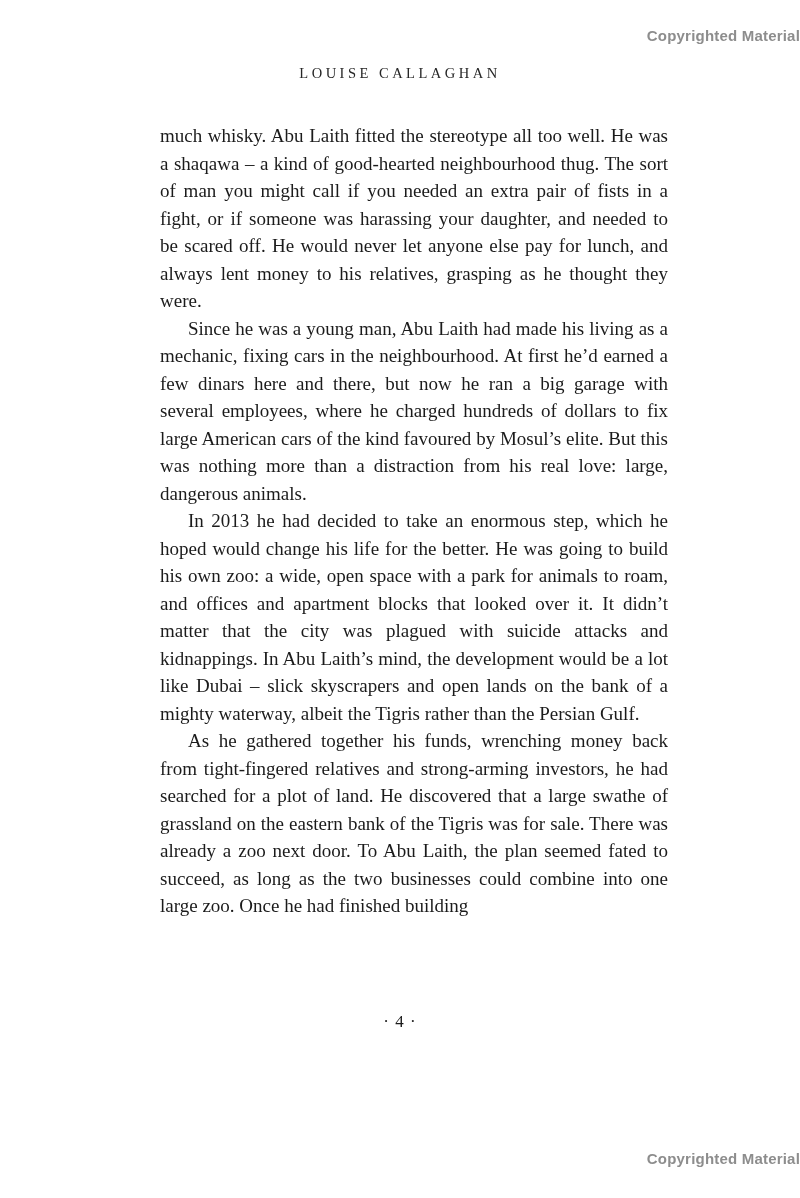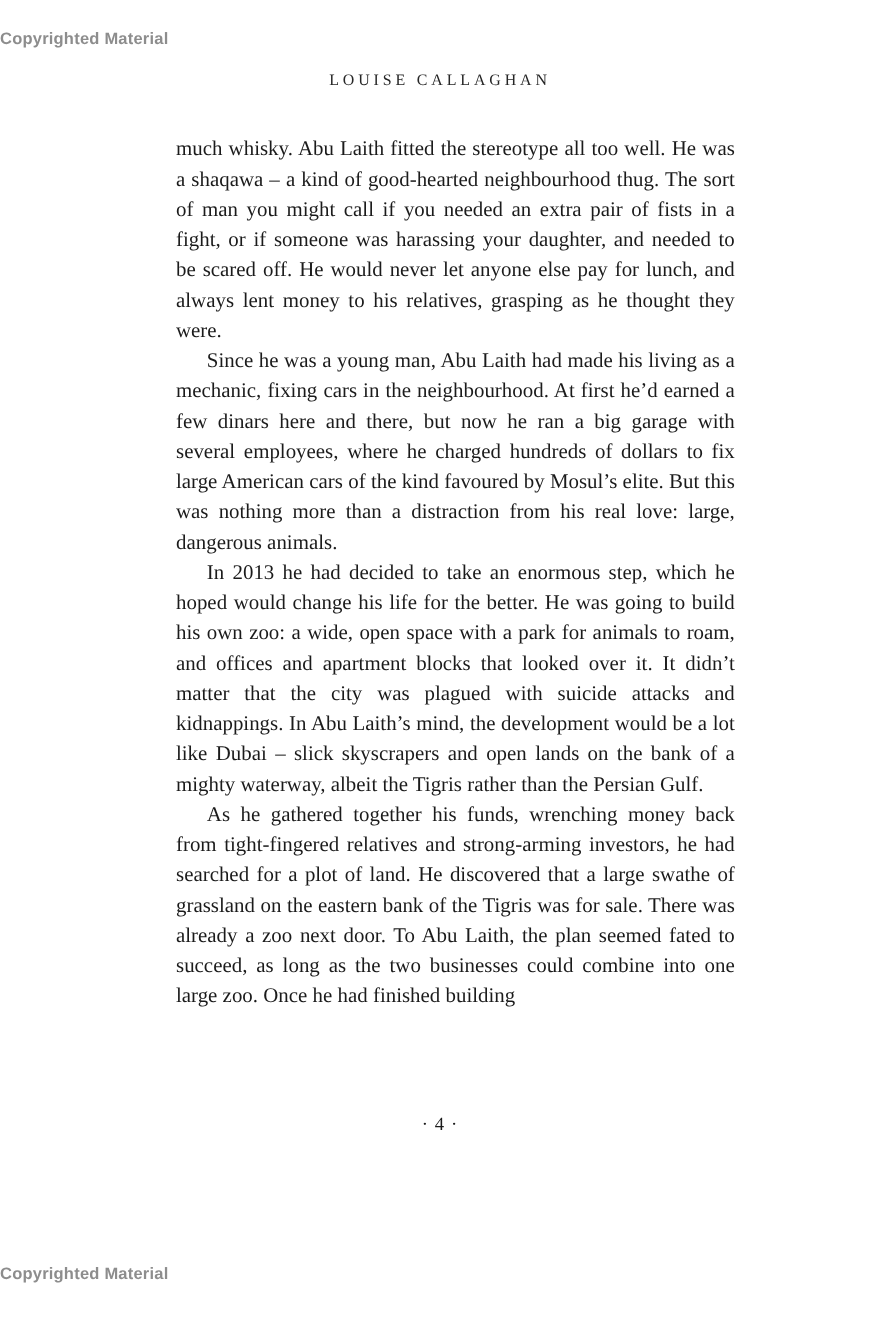--- a/index.html
+++ b/index.html
@@ -12,21 +12,21 @@
     width: 800px;
     height: 1198px;
     background: #ffffff;
     overflow: hidden;
     font-family: "Liberation Serif", serif;
   }
   .copyright-notice {
     position: absolute;
     left: 0;
     width: 800px;
-    text-align: left;
+    text-align: right;
     font-family: "Liberation Sans", sans-serif;
     font-weight: bold;
     font-size: 15px;
     color: #8d8d8d;
     letter-spacing: 0.2px;
   }
   .copyright-notice.top { top: 27px; }
   .copyright-notice.bottom { top: 1150px; }
   .running-header {
     position: absolute;

